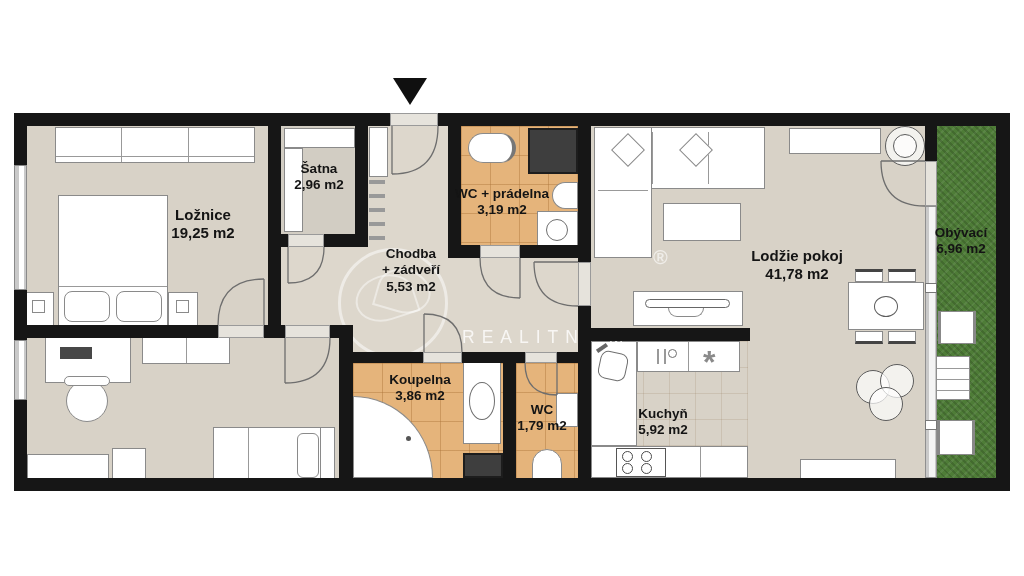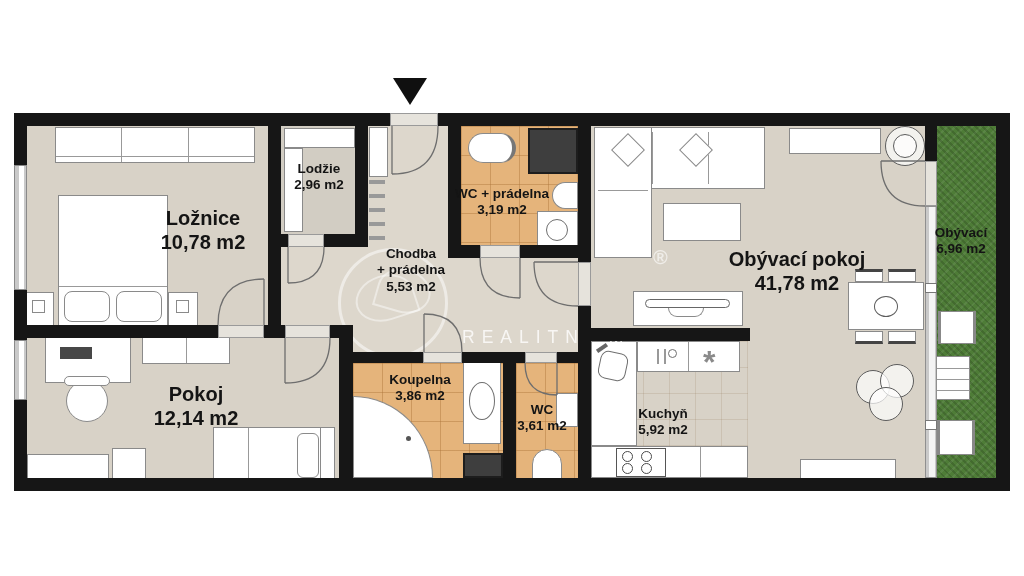--- a/index.html
+++ b/index.html
@@ -36,21 +36,21 @@
   .win-v{position:absolute;background:linear-gradient(to right,#c9c9c9 0 4px,#ffffff 4px 9px,#c9c9c9 9px 13px);
          border:1px solid #8a8a8a;box-sizing:border-box;z-index:42;}
   .glass{position:absolute;background:linear-gradient(to right,#c9c9c9 0 3px,#f4f4f4 3px 9px,#c9c9c9 9px 12px);
          border:1px solid #8f8f8f;box-sizing:border-box;z-index:42;}
   .handle{position:absolute;background:#fff;border:1px solid #777;box-sizing:border-box;z-index:43;}
   
   #arcs{position:absolute;left:0;top:0;z-index:45;pointer-events:none;}
   
   .lbl{position:absolute;transform:translateX(-50%);text-align:center;font-weight:bold;
        color:#141414;z-index:50;line-height:1.22;white-space:nowrap;}
-  .lbl-lg{font-size:20px;}
+  .lbl-lg{font-size:15px;}
   .lbl-sm{font-size:13.5px;}
   
   .wm{position:absolute;inset:0;z-index:30;pointer-events:none;}
   .wm-logo{position:absolute;left:338px;top:248px;width:104px;height:104px;
            border:3px solid rgba(255,255,255,.5);border-radius:50%;}
   .wm-logo:before{content:"";position:absolute;left:14px;top:24px;width:56px;height:42px;
            border:2.5px solid rgba(255,255,255,.45);border-radius:50% 50% 0 50%;transform:rotate(-18deg);}
   .wm-logo:after{content:"";position:absolute;left:36px;top:18px;width:50px;height:40px;
            border:2.5px solid rgba(255,255,255,.45);border-radius:50% 50% 50% 0;transform:rotate(16deg);}
   .wm-brand{position:absolute;left:430px;top:240px;font-weight:bold;font-size:110px;
@@ -249,54 +249,50 @@
         <line x1="424" y1="352" x2="424" y2="314"></line>
       <path d="M525,363 Q525,395 557,395"></path>
         <line x1="557" y1="363" x2="557" y2="395"></line>
       <path d="M925,206 Q881,206 881,161"></path>
         <line x1="925" y1="161" x2="881" y2="161"></line>
     </g>
   </svg>
 
   <div class="lbl lbl-lg" style="left:203px;top:206px">
     <div>Ložnice</div>
-    <div>10,78 m2</div>
+    <div>19,25 m2</div>
   </div>
   <div class="lbl lbl-sm" style="left:319px;top:161px">
-    <div>Lodžie</div>
+    <div>Šatna</div>
     <div>2,96 m2</div>
   </div>
   <div class="lbl lbl-sm" style="left:411px;top:246px">
     <div>Chodba</div>
-    <div>+ prádelna</div>
+    <div>+ zádveří</div>
     <div>5,53 m2</div>
   </div>
   <div class="lbl lbl-sm" style="left:502px;top:186px">
     <div>WC + prádelna</div>
     <div>3,19 m2</div>
   </div>
   <div class="lbl lbl-lg" style="left:797px;top:247px">
-    <div>Obývací pokoj</div>
+    <div>Lodžie pokoj</div>
     <div>41,78 m2</div>
   </div>
   <div class="lbl lbl-sm" style="left:961px;top:225px">
     <div>Obývací</div>
     <div>6,96 m2</div>
   </div>
-  <div class="lbl lbl-lg" style="left:196px;top:382px">
-    <div>Pokoj</div>
-    <div>12,14 m2</div>
-  </div>
   <div class="lbl lbl-sm" style="left:420px;top:372px">
     <div>Koupelna</div>
     <div>3,86 m2</div>
   </div>
   <div class="lbl lbl-sm" style="left:542px;top:402px">
     <div>WC</div>
-    <div>3,61 m2</div>
+    <div>1,79 m2</div>
   </div>
   <div class="lbl lbl-sm" style="left:663px;top:406px">
     <div>Kuchyň</div>
     <div>5,92 m2</div>
   </div>
 
   <div class="tri"></div>
 
 </div>
 

